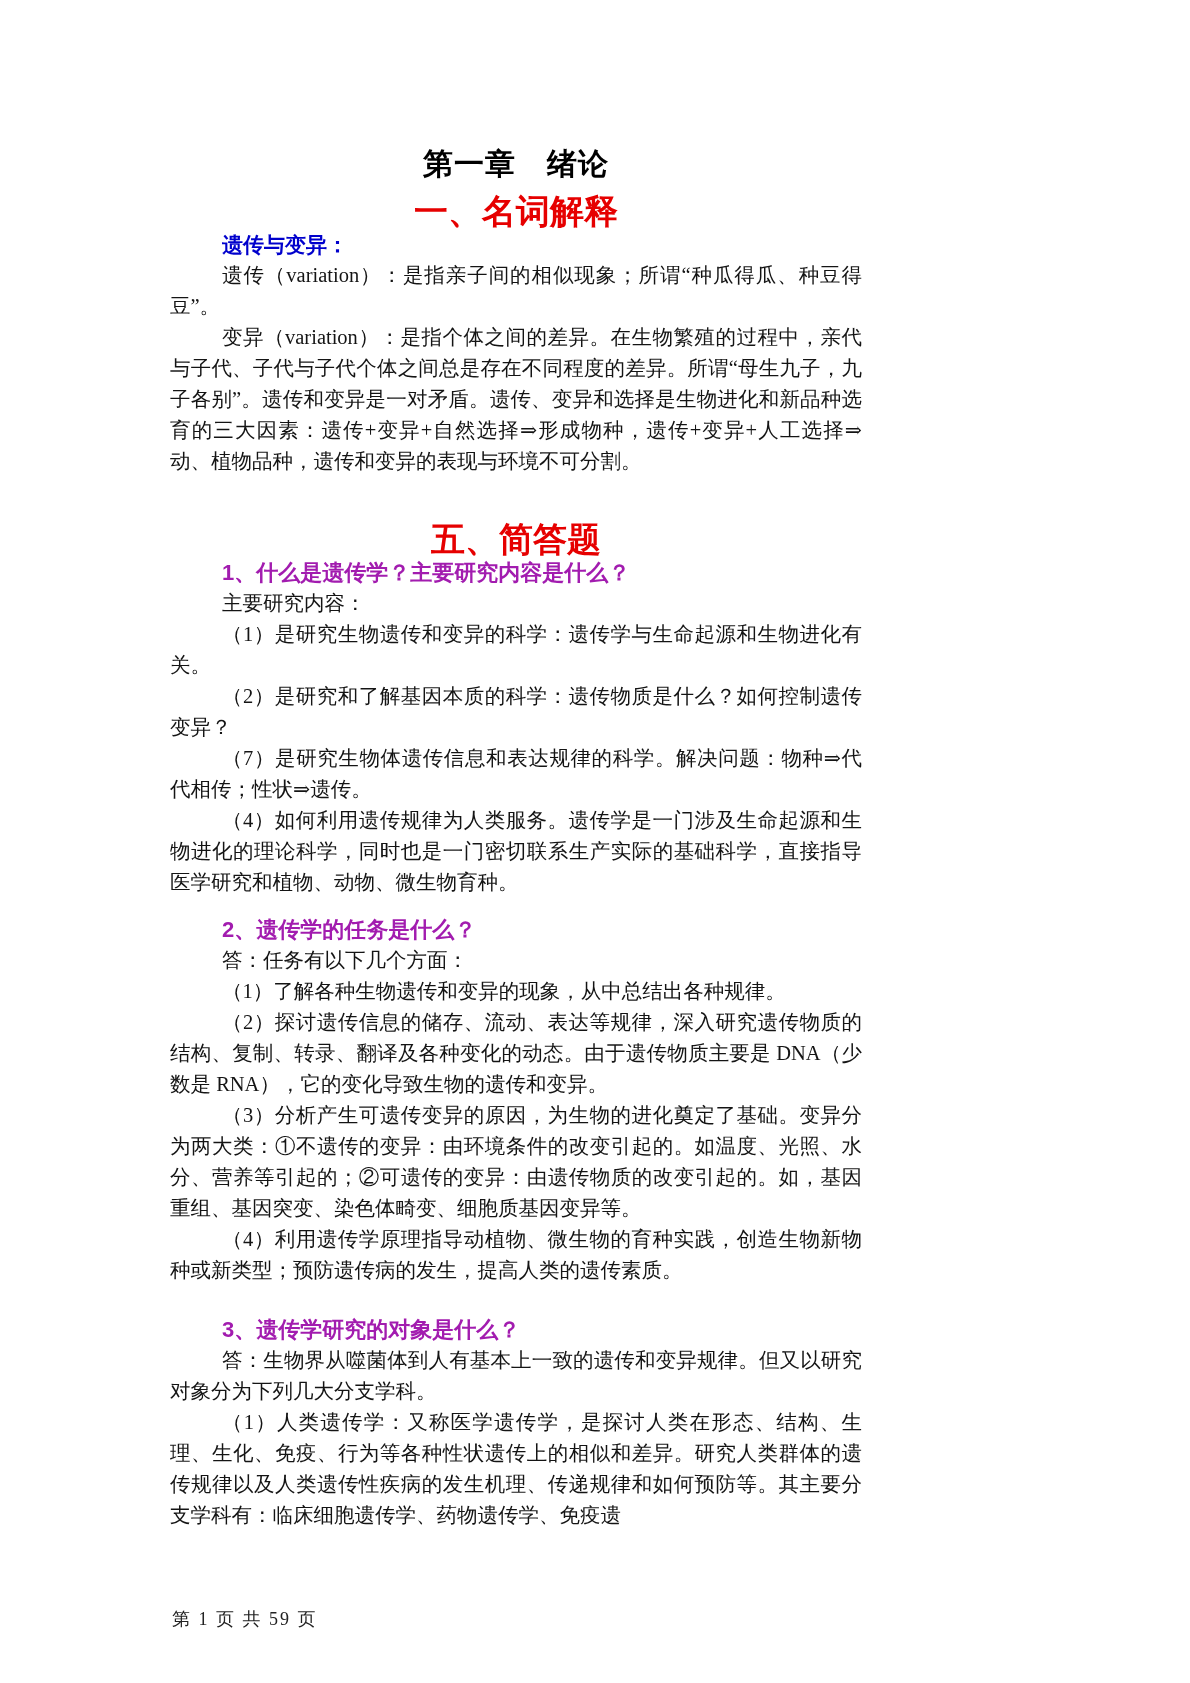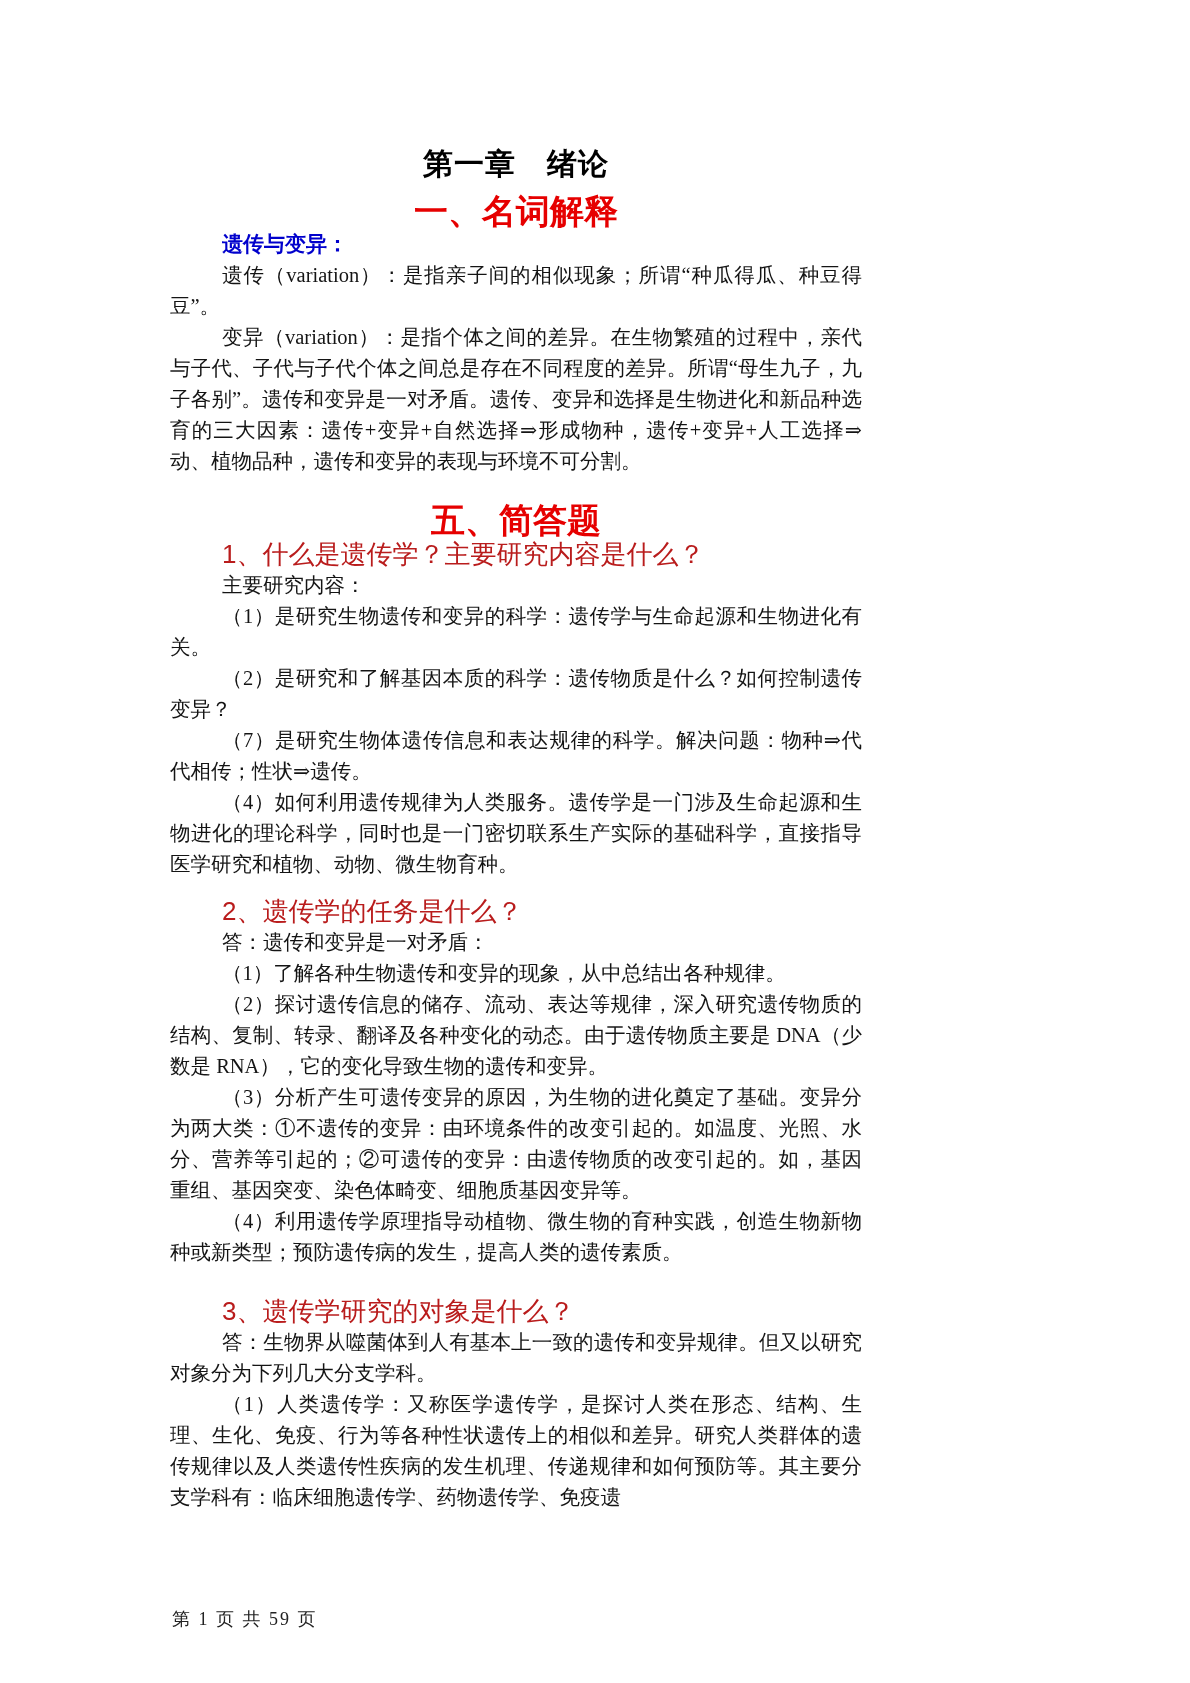--- a/index.html
+++ b/index.html
@@ -22,31 +22,31 @@
     color:#000000;
     margin-bottom:10px;
     letter-spacing:1px;
   }
   .sec-red {
     text-align:center;
     font-family:"Liberation Sans","DejaVu Sans",sans-serif;
     font-size:34px; font-weight:bold; line-height:36px;
     color:#e60000;
   }
-  .gap-sec { margin-top:26px;font-family:Liberation Serif, serif; }
+  .gap-sec { margin-top:44px; }
   .term-head {
-    font-family:Liberation Serif, serif;
+    font-family:Liberation Sans, sans-serif;
     font-size:21px; font-weight:bold; line-height:31px;
     color:#0000cc;
     text-indent:52px;
   }
   .q-head {
     font-family:"Liberation Sans","DejaVu Sans",sans-serif;
-    font-size:26px; font-weight:normal; line-height:31px;
-    color:#b91c1c;
+    font-size:22px; font-weight:bold; line-height:31px;
+    color:#a21caf;
     text-indent:52px;
   }
   .gap-q { margin-top:16px; }
   .gap-q3 { margin-top:28px; }
   .para {
     font-size:20.5px; line-height:31px;
     text-align:justify;
     text-justify:inter-character;
     text-indent:52px;
     color:#141414;
@@ -76,21 +76,21 @@
   <h2 class="sec-red gap-sec">五、简答题</h2>
 
   <p class="q-head">1、什么是遗传学？主要研究内容是什么？</p>
   <p class="para">主要研究内容：</p>
   <p class="para">（1）是研究生物遗传和变异的科学：遗传学与生命起源和生物进化有关。</p>
   <p class="para">（2）是研究和了解基因本质的科学：遗传物质是什么？如何控制遗传变异？</p>
   <p class="para">（7）是研究生物体遗传信息和表达规律的科学。解决问题：物种⇒代代相传；性状⇒遗传。</p>
   <p class="para">（4）如何利用遗传规律为人类服务。遗传学是一门涉及生命起源和生物进化的理论科学，同时也是一门密切联系生产实际的基础科学，直接指导医学研究和植物、动物、微生物育种。</p>
 
   <p class="q-head gap-q">2、遗传学的任务是什么？</p>
-  <p class="para">答：遗传和变异是一对矛盾：</p>
+  <p class="para">答：任务有以下几个方面：</p>
   <p class="para">（1）了解各种生物遗传和变异的现象，从中总结出各种规律。</p>
   <p class="para">（2）探讨遗传信息的储存、流动、表达等规律，深入研究遗传物质的结构、复制、转录、翻译及各种变化的动态。由于遗传物质主要是 DNA（少数是 RNA），它的变化导致生物的遗传和变异。</p>
   <p class="para">（3）分析产生可遗传变异的原因，为生物的进化奠定了基础。变异分为两大类：①不遗传的变异：由环境条件的改变引起的。如温度、光照、水分、营养等引起的；②可遗传的变异：由遗传物质的改变引起的。如，基因重组、基因突变、染色体畸变、细胞质基因变异等。</p>
   <p class="para">（4）利用遗传学原理指导动植物、微生物的育种实践，创造生物新物种或新类型；预防遗传病的发生，提高人类的遗传素质。</p>
 
   <p class="q-head gap-q3">3、遗传学研究的对象是什么？</p>
   <p class="para">答：生物界从噬菌体到人有基本上一致的遗传和变异规律。但又以研究对象分为下列几大分支学科。</p>
   <p class="para">（1）人类遗传学：又称医学遗传学，是探讨人类在形态、结构、生理、生化、免疫、行为等各种性状遗传上的相似和差异。研究人类群体的遗传规律以及人类遗传性疾病的发生机理、传递规律和如何预防等。其主要分支学科有：临床细胞遗传学、药物遗传学、免疫遗</p>
 
   <div class="footer">第 1 页 共 59 页</div>

